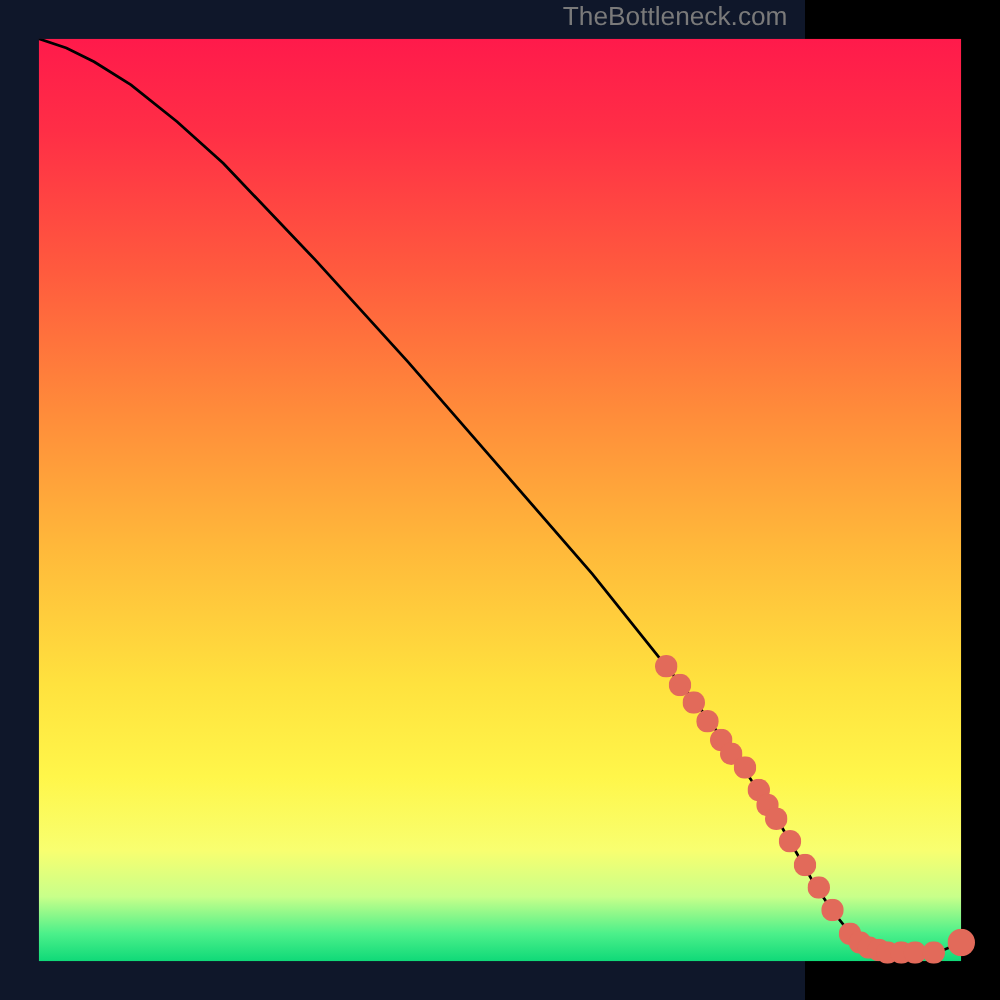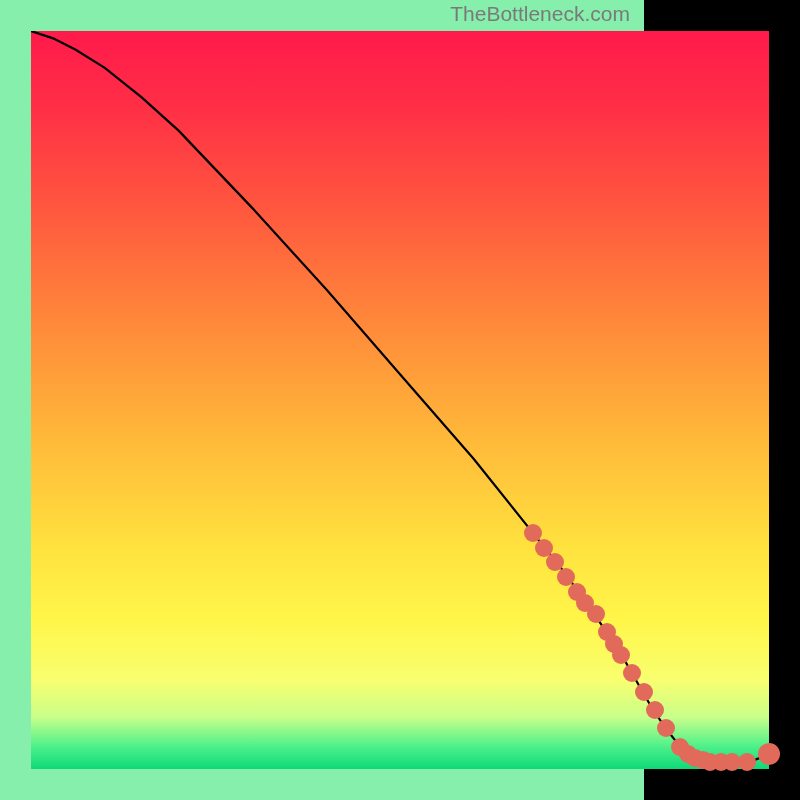--- a/index.html
+++ b/index.html
@@ -8,21 +8,21 @@
     background: #000;
     width: 800px;
     height: 800px;
     overflow: hidden;
     font-family: Arial, Helvetica, sans-serif;
   }
   .wrapper {
     width: 644px;
     height: 800px;
     position: relative;
-    background: #86efac;
+    background: #0f172a;
     text-decoration: underline;
   }
   .attribution {
     position: absolute;
     top: 2px;
     right: 14px;
     color: #7a7a7a;
     font-size: 21px;
     font-weight: 400;
   }

